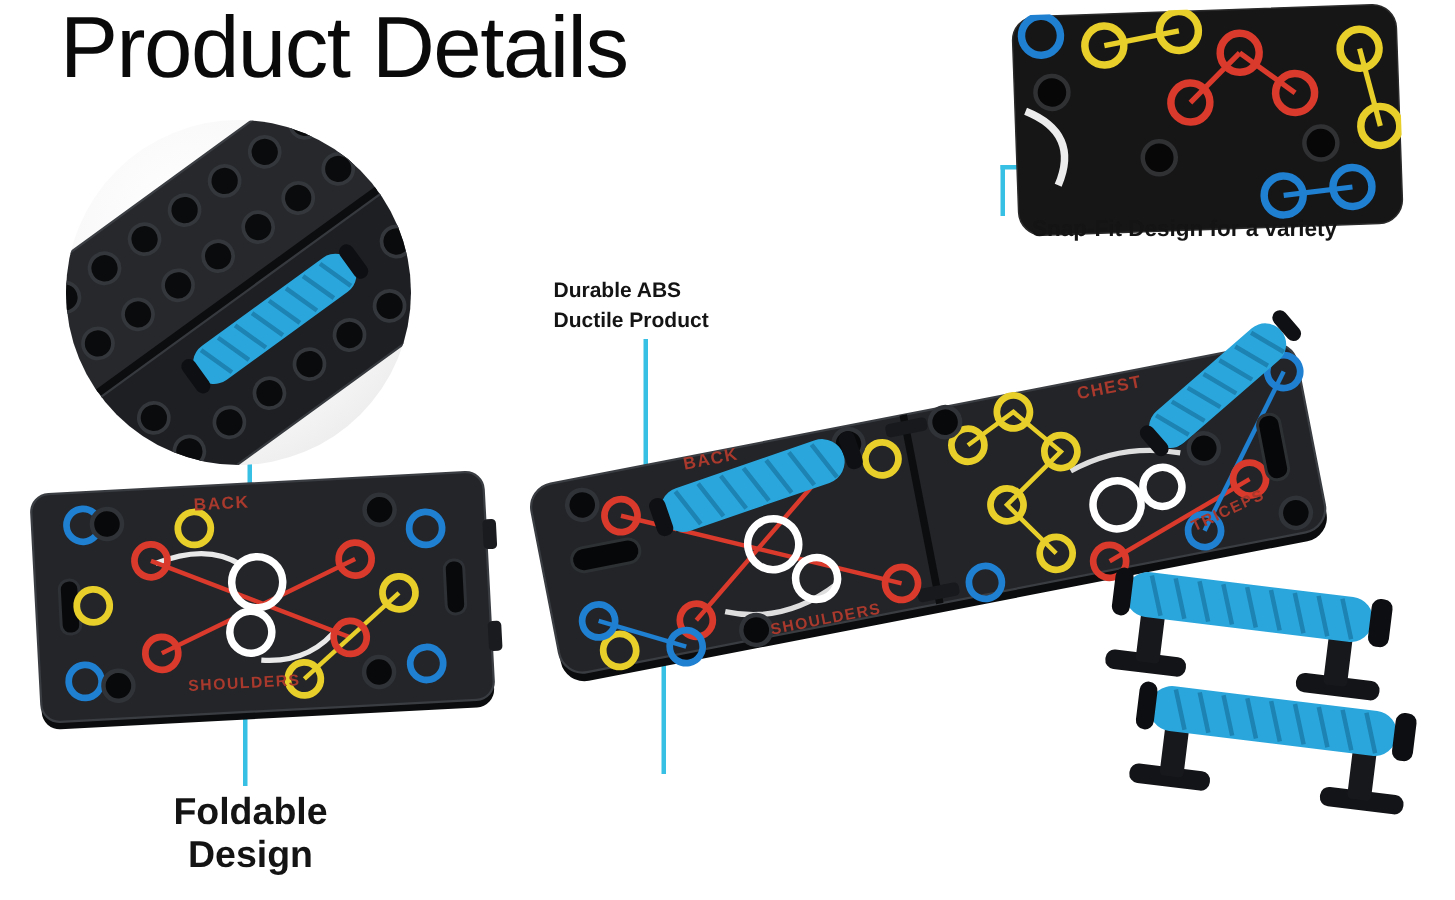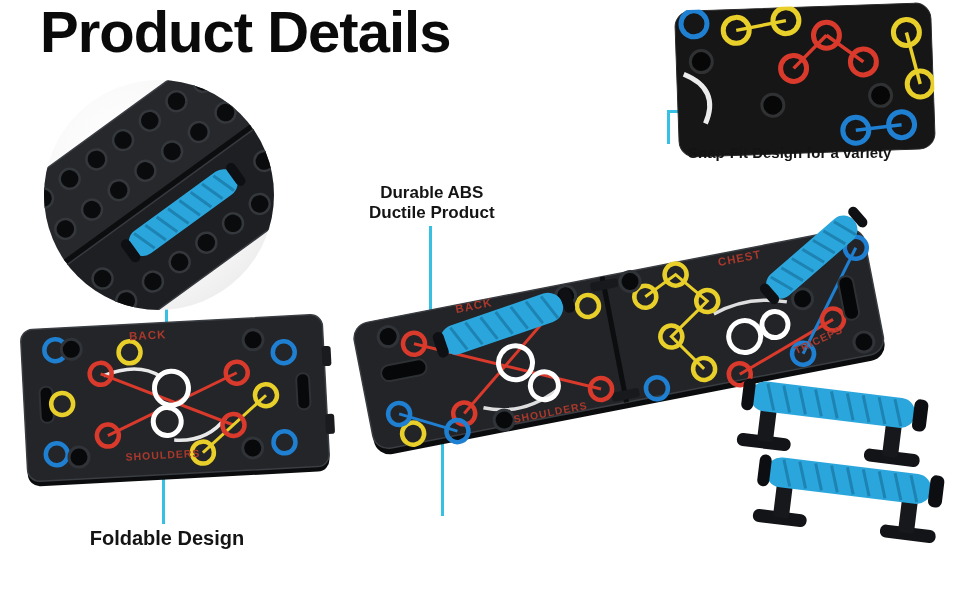--- a/index.html
+++ b/index.html
@@ -3,23 +3,23 @@
 <meta charset="utf-8">
 <style>
   * { box-sizing: border-box; }
   body { margin: 0; background: #ffffff; }
   #page {
     position: relative; width: 970px; height: 600px; background: #ffffff;
     overflow: hidden; font-family: "Liberation Sans", "DejaVu Sans", sans-serif;
   }
   .abs { position: absolute; }
   .callout { position: absolute; background: var(--accent, #38bfe4); }
-  .annotation { position: absolute; font-weight: 700; color: #141414; text-align: center; }
+  .annotation { position: absolute; font-weight: 700; color: #141414; }
   .title {
-    position: absolute; left: 40px; top: 0px; font-size: 58px; font-weight: 700;
+    position: absolute; left: 40px; top: 0px; font-size: 58px; font-weight: 400;
     letter-spacing: -1px; color: #0a0a0a; line-height: 1.1;
   }
   .board-label {
     fill: #a8392c; font-weight: 700; letter-spacing: 1px;
     font-family: "Liberation Sans", sans-serif;
   }
   svg { display: block; }
 </style>
 </head>
 <body>
@@ -273,24 +273,24 @@
       <rect x="172" y="1" width="14" height="32" rx="6" fill="#0d0e11"></rect>
     </g>
   </svg>
 
   <div class="title">Product Details</div>
 
   <div class="annotation" style="left:688px;top:144px;font-size:15px;line-height:18px">
     <div>Snap-Fit Design for a variety</div>
   </div>
 
-  <div class="annotation" style="left:369px;top:183px;font-size:17px;line-height:20px">
+  <div class="annotation" style="left:369px;top:183px;font-size:14px;line-height:20px">
     <div>Durable ABS</div>
     <div>Ductile Product</div>
   </div>
 
 
-  <div class="annotation" style="left:72px;top:527px;width:190px;text-align:center;font-size:20px">Foldable Design</div>
+  <div class="annotation" style="left:72px;top:527px;width:190px;text-align:center;font-size:25px">Foldable Design</div>
 
   <div class="annotation" style="left:736px;top:538px;font-size:17px;line-height:20px">
   </div>
 
 </div>
 
 </body></html>

